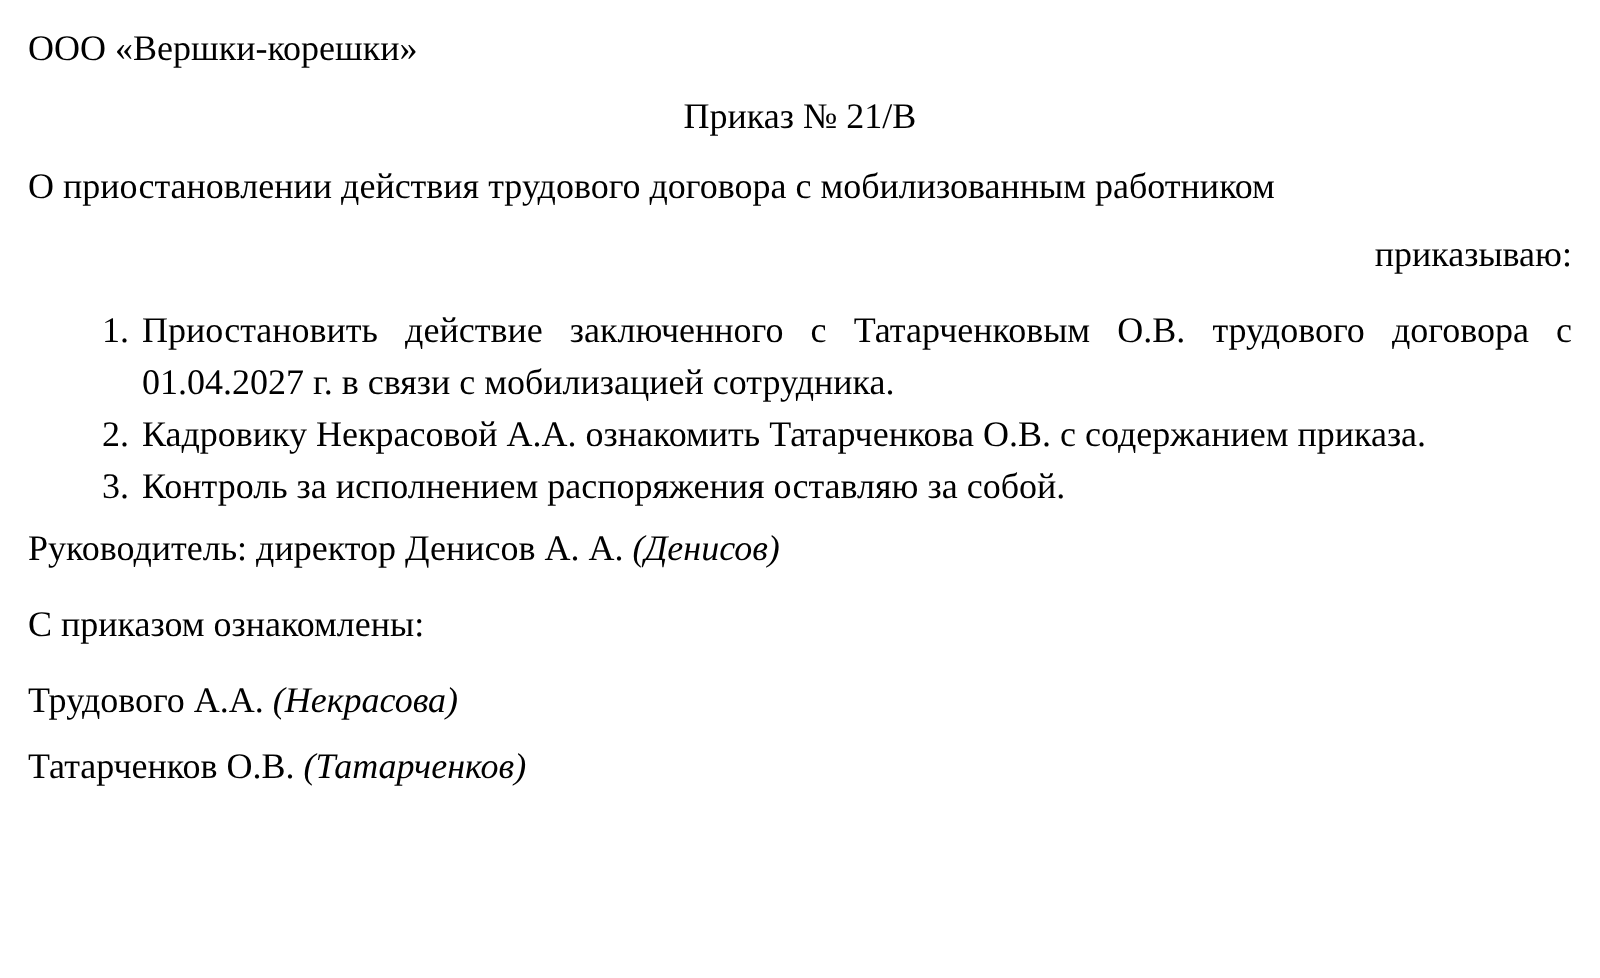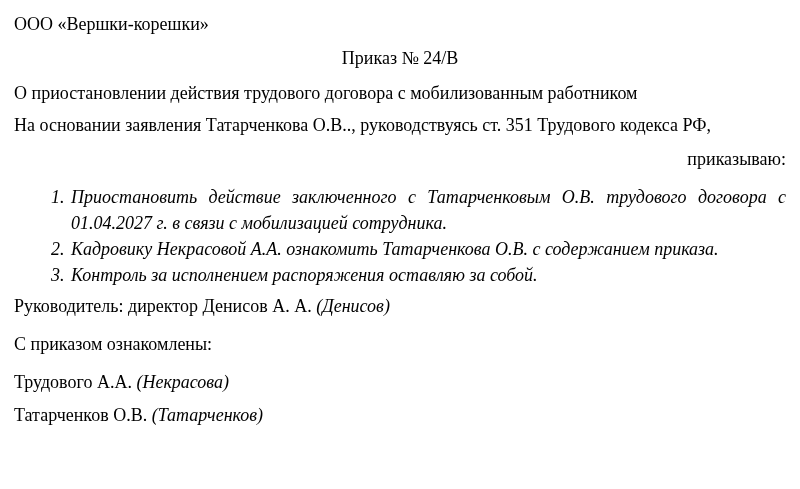--- a/index.html
+++ b/index.html
@@ -57,21 +57,20 @@
     text-align: right;
   }
   ol.order-items {
     margin: 12px 0 0 0;
     padding: 0 0 0 55px;
   }
   ol.order-items li {
     line-height: 26px;
     text-align: justify;
     padding-left: 2px;
-    font-style: italic;
   }
   .director-line {
     margin-top: 5px !important;
   }
   .ack-heading {
     margin-top: 12px !important;
   }
   .ack-row-1 {
     margin-top: 12px !important;
   }
@@ -82,26 +81,25 @@
     font-style: italic;
   }
 </style>
 </head>
 <body>
 
 <div class="doc">
 
   <p class="company">ООО «Вершки-корешки»</p>
 
-  <p class="order-no">Приказ № 24/В</p>
+  <p class="order-no">Приказ № 21/В</p>
 
   <p class="subject">О приостановлении действия трудового договора с мобилизованным работником</p>
 
 
-  <p class="basis">На основании заявления Татарченкова О.В.., руководствуясь ст. 351 Трудового кодекса РФ,</p>
 
   <p class="directive">приказываю:</p>
 
   <ol class="order-items">
     <li>Приостановить действие заключенного с Татарченковым О.В. трудового договора с 01.04.2027 г. в связи с мобилизацией сотрудника.</li>
     <li>Кадровику Некрасовой А.А. ознакомить Татарченкова О.В. с содержанием приказа.</li>
     <li>Контроль за исполнением распоряжения оставляю за собой.</li>
   </ol>
 
   <p class="director-line">

